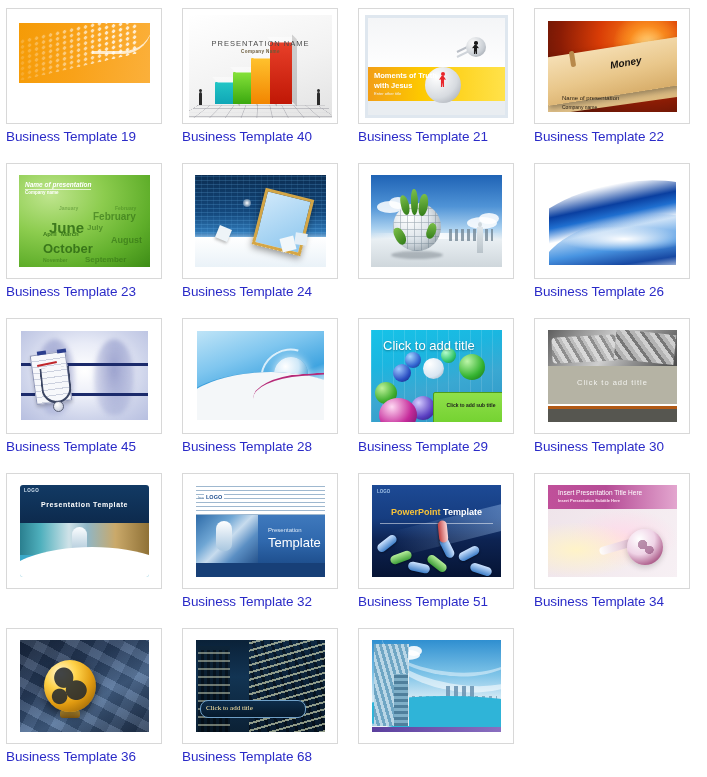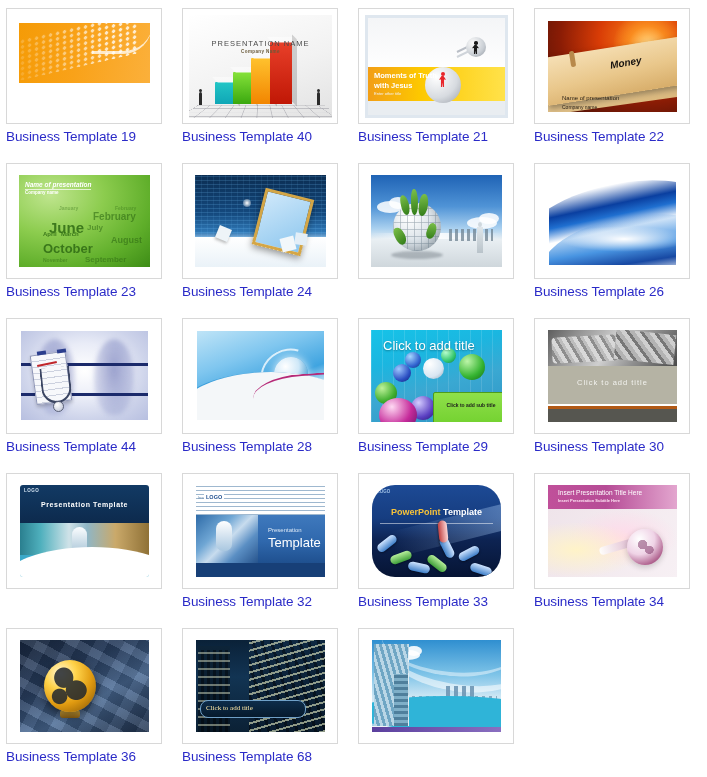--- a/index.html
+++ b/index.html
@@ -342,21 +342,21 @@
               background: linear-gradient(135deg,#2e6ba8 0%, #6fa6d4 34%, #c8dcee 52%, #5b8fc4 72%, #26538c 100%);}
   .t32-mouse{ position:absolute; left:20px; top:36px; width:16px;height:30px; border-radius:8px 8px 7px 7px;
               background:linear-gradient(180deg,#ffffff,#a9c7e0);}
   .t32-t1{ left:72px; top:42px; font-size:6px; color:#dbe8f6;}
   .t32-t2{ left:72px; top:50px; font-size:13px; color:#ffffff;}
   .t32-bottom{ position:absolute; left:0;right:0; top:78px; bottom:0; background:#173f77;}
 
   
   .t33-bg{ background:#ffffff;}
   .t33-img{ position:absolute; left:7px; top:5px; right:7px; bottom:6px; overflow:hidden;
-            background: linear-gradient(180deg,#1d4a95 0%, #163d80 36%, #0d2352 60%, #061434 100%); border-radius: 23px;}
+            background: linear-gradient(180deg,#1d4a95 0%, #163d80 36%, #0d2352 60%, #061434 100%);}
   .t33-logo{ left:5px; top:4px; font-size:4.5px; font-weight:bold; color:#9fc0e6;}
   .t33-t1{ left:0; right:0; top:22px; text-align:center; font-size:9px; font-weight:bold;}
   .t33-pp{ color:#f6c23a;}
   .t33-tm{ color:#ffffff;}
   .t33-rule{ position:absolute; left:8px; right:8px; top:38px; height:1px; background:rgba(255,255,255,.5);}
   .t33-beam{ position:absolute; right:-10px; top:32px; width:120px;height:26px;
              background:linear-gradient(90deg,rgba(255,255,255,0),rgba(180,215,255,.38)); transform:rotate(-14deg);}
   .t33-chain{ position:absolute; left:2px; top:44px; width:120px; height:56px;}
   .link-pill{ position:absolute; width:22px;height:9px; border-radius:5px;
               background:linear-gradient(180deg,#cfe4ff,#3f7fc8); box-shadow:0 1px 2px rgba(0,0,0,.4);}
@@ -621,21 +621,21 @@
           <div class="t27-line t27-l2"></div>
           <div class="t27-chart"></div>
           <div class="t27-redline"></div>
           <div class="t27-clip"></div>
           <div class="t27-clip2"></div>
           <div class="t27-stet"></div>
           <div class="t27-bell"></div>
         </div>
       </div>
     </div>
-    <a class="caption" href="#">Business Template 44</a>
+    <a class="caption" href="#">Business Template 45</a>
   </div>
 
   <div class="cell">
     <div class="thumb-frame">
       <div class="thumb t28-bg">
         <div class="t28-img">
           <div class="t28-ring"></div>
           <div class="t28-sphere"></div>
           <div class="t28-wave"></div>
           <div class="t28-wave2"></div>
@@ -741,21 +741,21 @@
             <div class="link-pill lp3"></div>
             <div class="link-pill lp4"></div>
             <div class="link-pill lp5"></div>
             <div class="link-pill lp6"></div>
             <div class="link-pill lp7"></div>
             <div class="link-pill lp8"></div>
           </div>
         </div>
       </div>
     </div>
-    <a class="caption" href="#">Business Template 33</a>
+    <a class="caption" href="#">Business Template 51</a>
   </div>
 
   <div class="cell">
     <div class="thumb-frame">
       <div class="thumb t34-bg">
         <div class="t34-img">
           <div class="t34-blur"></div>
           <div class="t34-stem"></div>
           <div class="t34-globe">
             <div class="t34-cont"></div>

